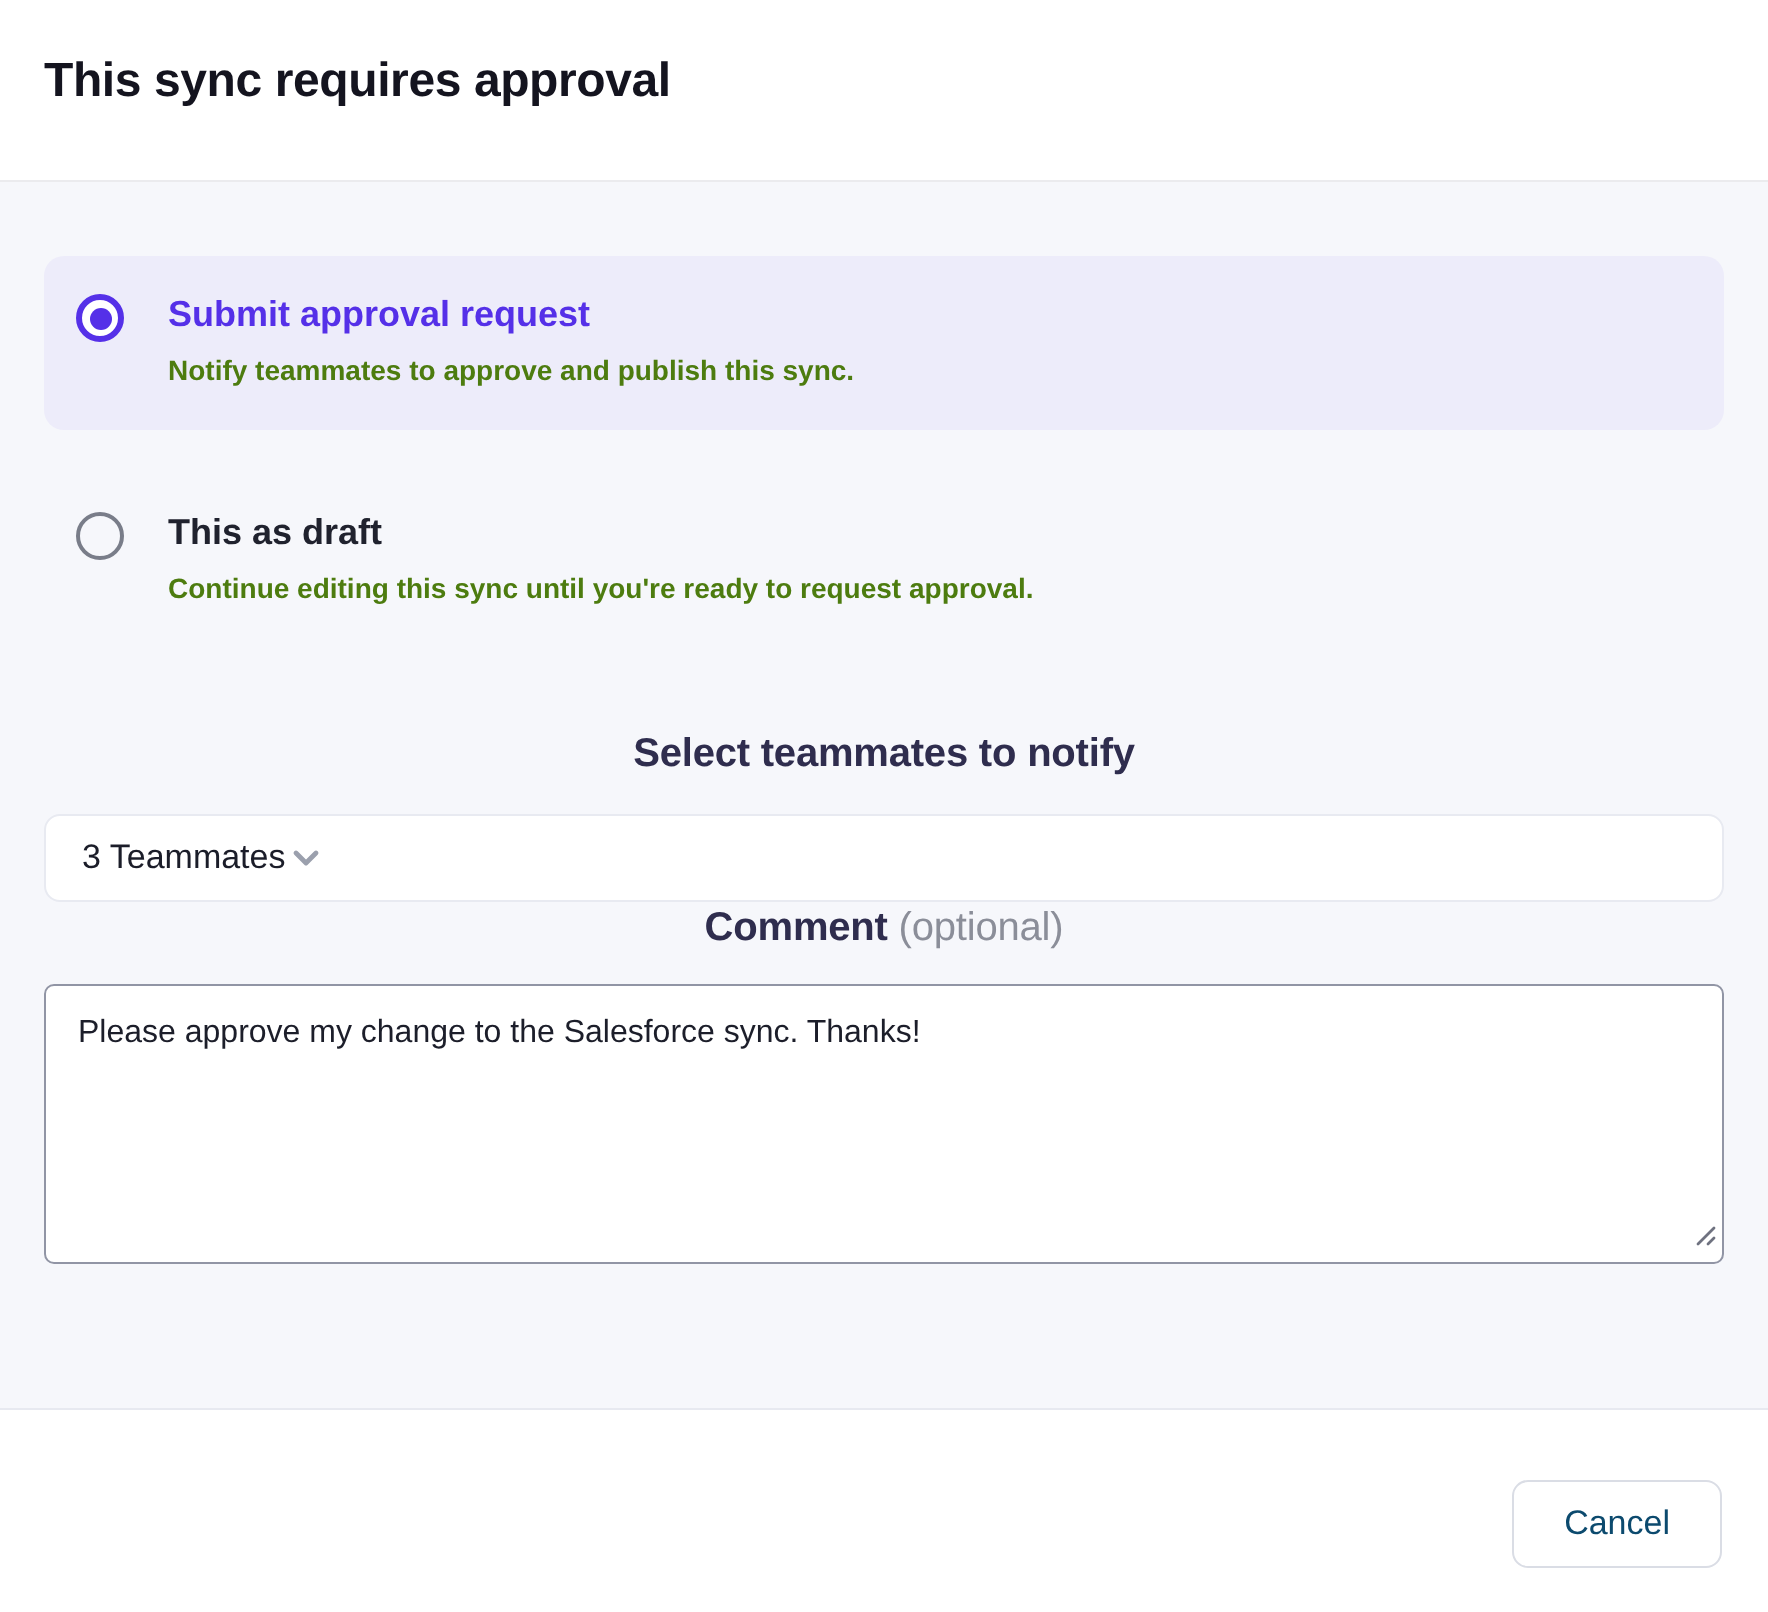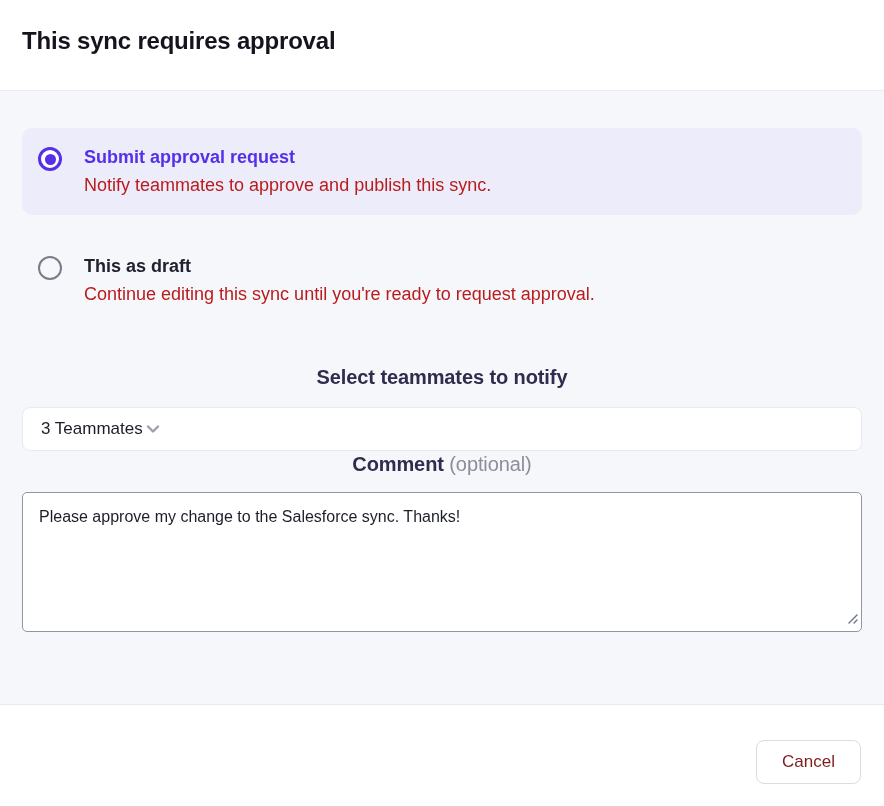--- a/index.html
+++ b/index.html
@@ -64,21 +64,21 @@
     left: 50%; top: 50%;
     width: 11px; height: 11px;
     margin: -5.5px 0 0 -5.5px;
     border-radius: 50%;
     background: var(--accent, #5530e8);
   }
   .radio.unchecked { border: 2.5px solid #797d89; background: transparent; }
 
   .option-label { font-size: 18px; font-weight: 600; line-height: 26px; color: #20222e; }
   .option-card.selected .option-label { color: var(--accent, #5530e8); font-weight: 700; }
-  .option-desc { font-size: 18px; font-weight: 400; line-height: 27px; color: #b91c1c; margin-top: 2px; }
+  .option-desc { font-size: 14px; font-weight: 700; line-height: 27px; color: #4d7c0f; margin-top: 2px; }
 
   .section-label {
     font-size: 20px;
     font-weight: 600;
     line-height: 26px;
     color: #2f2d4e;
     letter-spacing: -0.1px;
     text-align: center;
   }
   .teammates-label { margin-top: 40px; }
@@ -139,21 +139,21 @@
     font-family: "Liberation Sans", sans-serif;
     font-size: 17px;
     display: inline-flex;
     align-items: center;
     justify-content: center;
     cursor: pointer;
   }
   .btn-cancel {
     background: #fff;
     border: 1px solid #dadde5;
-    color: #7f1d1d;
+    color: #0c4a6e;
     font-weight: 500;
     padding: 0 25px;
   }
   .btn-primary {
     background: var(--accent, #5530e8);
     border: none;
     color: #ffffff;
     font-weight: 700;
     padding: 0 28px;
     letter-spacing: 0.1px;

